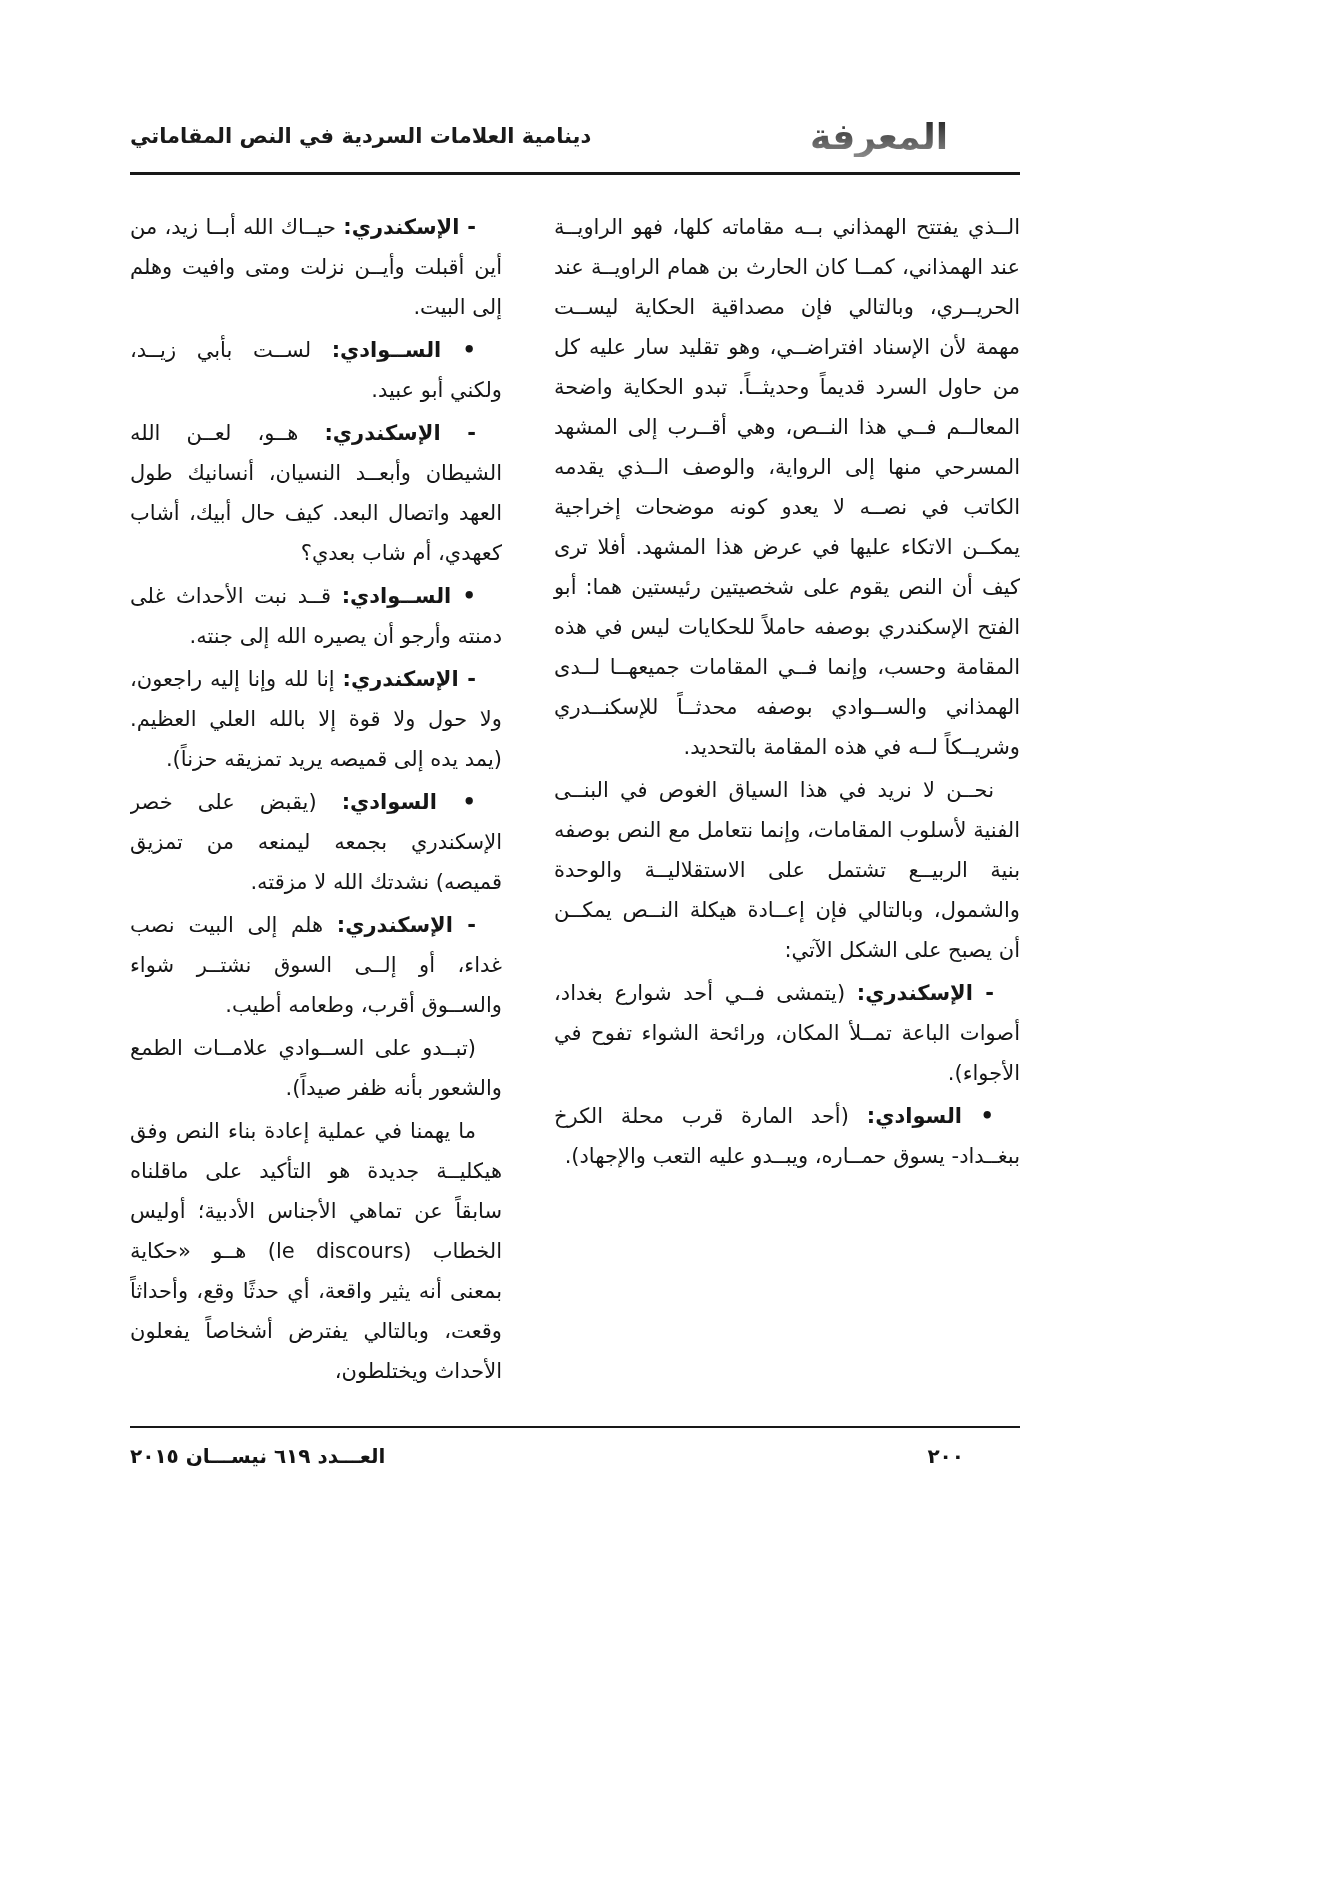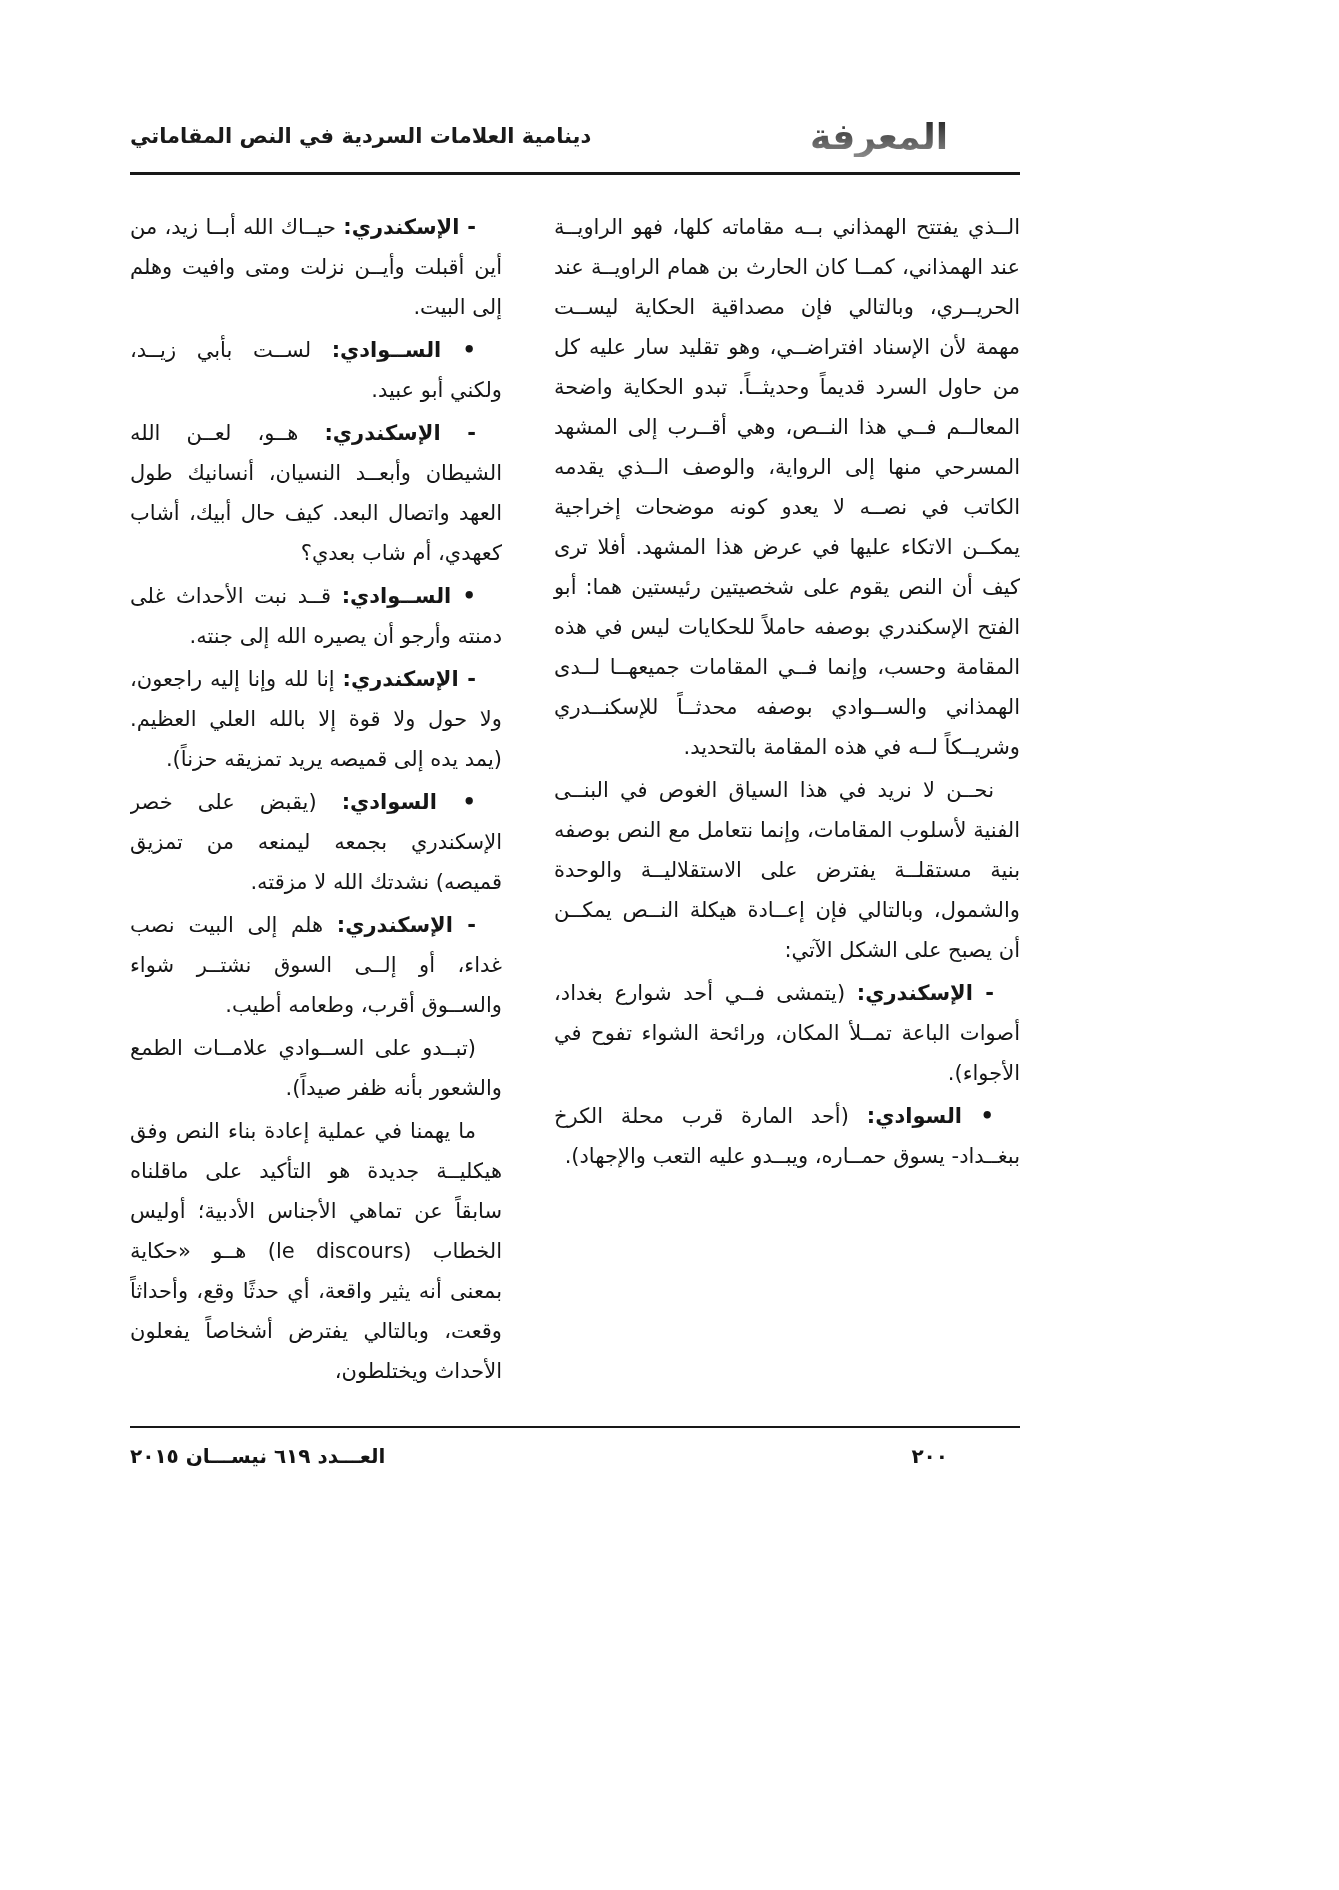--- a/index.html
+++ b/index.html
@@ -75,38 +75,38 @@
   }
   .footer-row {
     display: flex;
     justify-content: space-between;
     align-items: center;
     padding-top: 16px;
     font-size: 20px;
     font-weight: bold;
     color: #141414;
   }
-  .page-number { margin-right: 72px; }
+  .page-number { margin-right: 56px; }
 </style>
 </head>
 <body>
 
 <div class="page">
 
   <header class="page-header">
     <div class="logo">المعرفة</div>
     <div class="header-title">دينامية العلامات السردية في النص المقاماتي</div>
   </header>
 
   <hr class="header-rule">
 
   <main class="columns">
     <section class="col col-right">
         <p class="para"><span class="ptext">الــذي يفتتح الهمذاني بــه مقاماته كلها، فهو الراويــة عند الهمذاني، كمــا كان الحارث بن همام الراويــة عند الحريــري، وبالتالي فإن مصداقية الحكاية ليســت مهمة لأن الإسناد افتراضــي، وهو تقليد سار عليه كل من حاول السرد قديماً وحديثــاً. تبدو الحكاية واضحة المعالــم فــي هذا النــص، وهي أقــرب إلى المشهد المسرحي منها إلى الرواية، والوصف الــذي يقدمه الكاتب في نصــه لا يعدو كونه موضحات إخراجية يمكــن الاتكاء عليها في عرض هذا المشهد. أفلا ترى كيف أن النص يقوم على شخصيتين رئيستين هما: أبو الفتح الإسكندري بوصفه حاملاً للحكايات ليس في هذه المقامة وحسب، وإنما فــي المقامات جميعهــا لــدى الهمذاني والســوادي بوصفه محدثــاً للإسكنــدري وشريــكاً لــه في هذه المقامة بالتحديد.</span></p>
-        <p class="para"><span class="ptext">نحــن لا نريد في هذا السياق الغوص في البنــى الفنية لأسلوب المقامات، وإنما نتعامل مع النص بوصفه بنية مستقلــة يفترض على الاستقلاليــة والوحدة والشمول، وبالتالي فإن إعــادة هيكلة النــص يمكــن أن يصبح على الشكل الآتي:</span></p>
+        <p class="para"><span class="ptext">نحــن لا نريد في هذا السياق الغوص في البنــى الفنية لأسلوب المقامات، وإنما نتعامل مع النص بوصفه بنية الربيــع تشتمل على الاستقلاليــة والوحدة والشمول، وبالتالي فإن إعــادة هيكلة النــص يمكــن أن يصبح على الشكل الآتي:</span></p>
         <p class="para dialogue"><span class="marker">- </span><span class="speaker">الإسكندري:</span><span class="ptext"> (يتمشى فــي أحد شوارع بغداد، أصوات الباعة تمــلأ المكان، ورائحة الشواء تفوح في الأجواء).</span></p>
         <p class="para dialogue"><span class="marker">• </span><span class="speaker">السوادي:</span><span class="ptext"> (أحد المارة قرب محلة الكرخ ببغــداد- يسوق حمــاره، ويبــدو عليه التعب والإجهاد).</span></p>
       </section>
     <section class="col col-left">
         <p class="para dialogue"><span class="marker">- </span><span class="speaker">الإسكندري:</span><span class="ptext"> حيــاك الله أبــا زيد، من أين أقبلت وأيــن نزلت ومتى وافيت وهلم إلى البيت.</span></p>
         <p class="para dialogue"><span class="marker">• </span><span class="speaker">الســوادي:</span><span class="ptext"> لســت بأبي زيــد، ولكني أبو عبيد.</span></p>
         <p class="para dialogue"><span class="marker">- </span><span class="speaker">الإسكندري:</span><span class="ptext"> هــو، لعــن الله الشيطان وأبعــد النسيان، أنسانيك طول العهد واتصال البعد. كيف حال أبيك، أشاب كعهدي، أم شاب بعدي؟</span></p>
         <p class="para dialogue"><span class="marker">• </span><span class="speaker">الســوادي:</span><span class="ptext"> قــد نبت الأحداث غلى دمنته وأرجو أن يصيره الله إلى جنته.</span></p>
         <p class="para dialogue"><span class="marker">- </span><span class="speaker">الإسكندري:</span><span class="ptext"> إنا لله وإنا إليه راجعون، ولا حول ولا قوة إلا بالله العلي العظيم. (يمد يده إلى قميصه يريد تمزيقه حزناً).</span></p>
         <p class="para dialogue"><span class="marker">• </span><span class="speaker">السوادي:</span><span class="ptext"> (يقبض على خصر الإسكندري بجمعه ليمنعه من تمزيق قميصه) نشدتك الله لا مزقته.</span></p>

